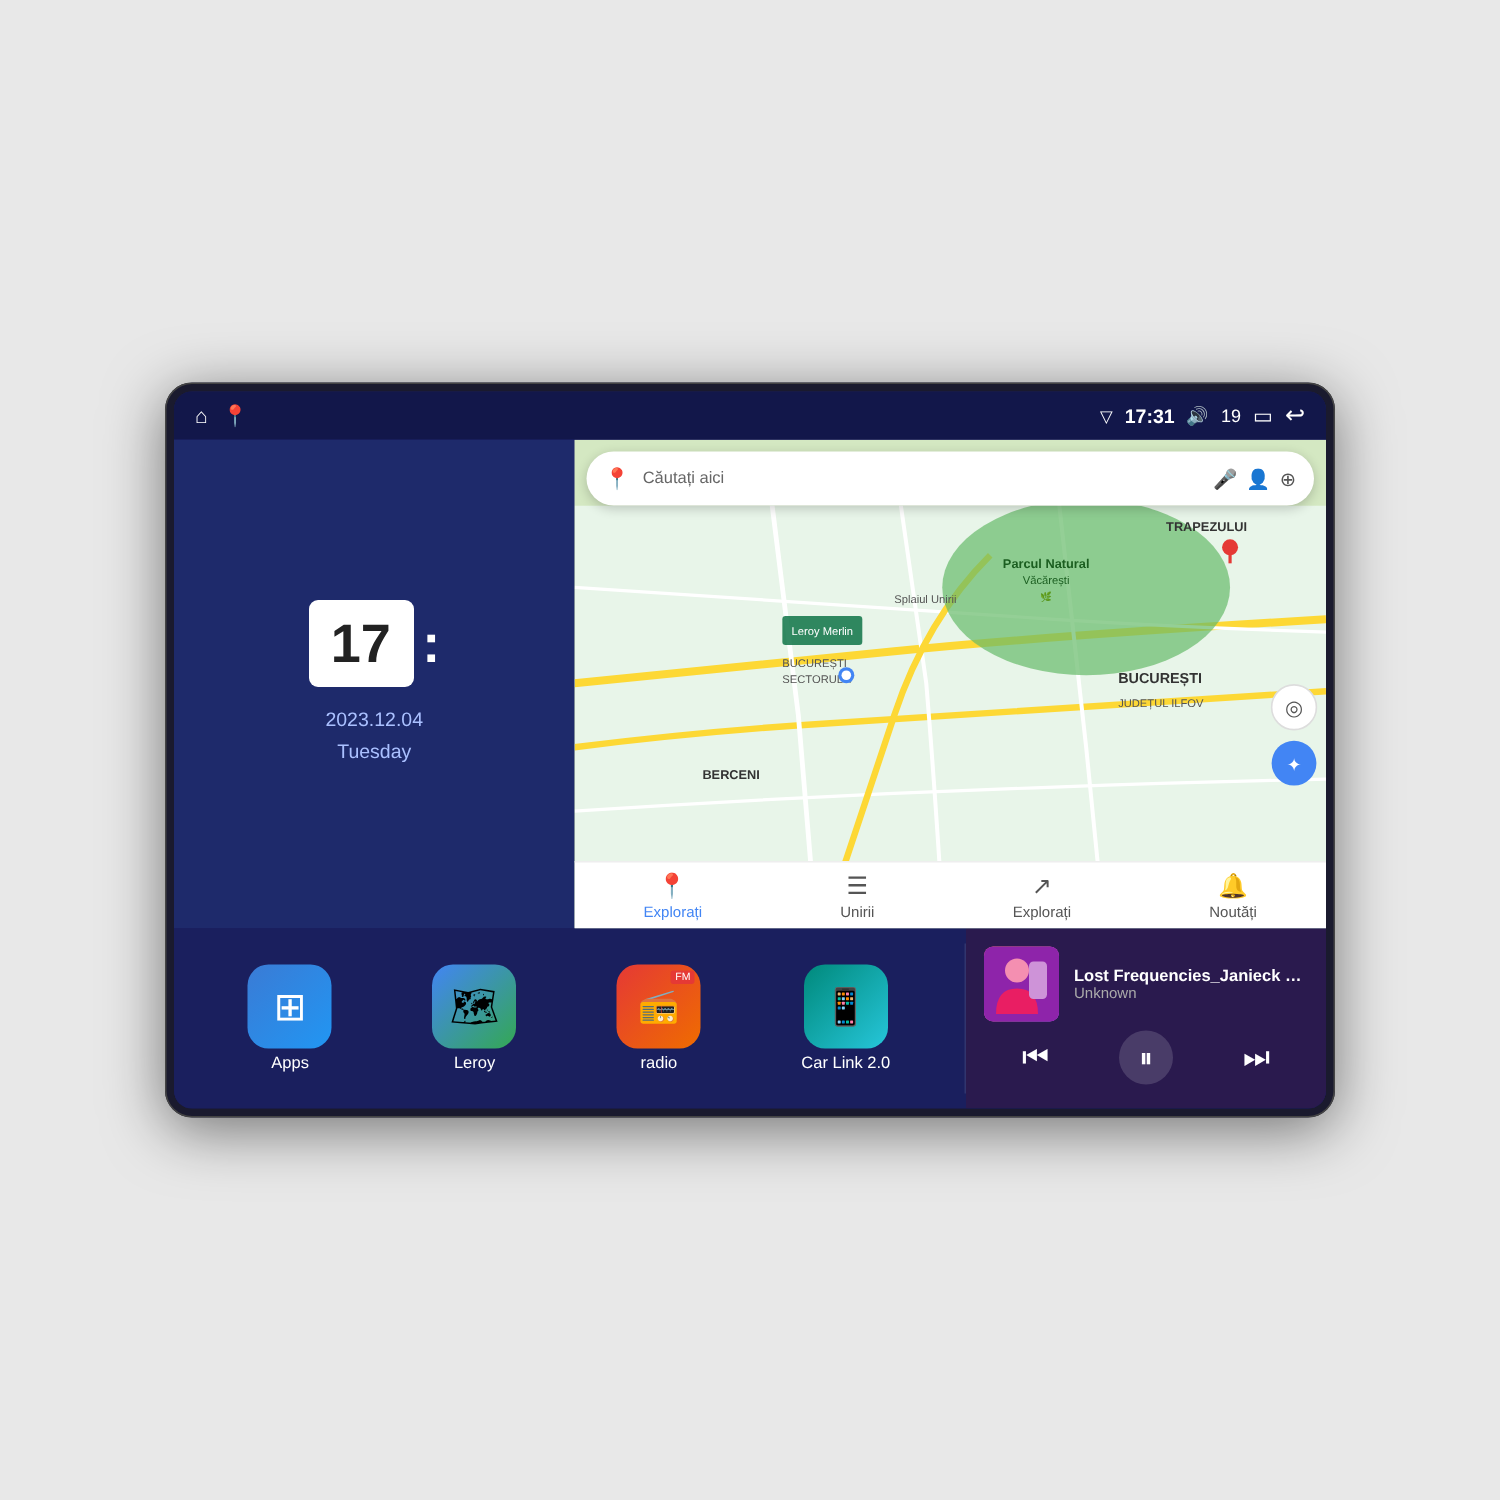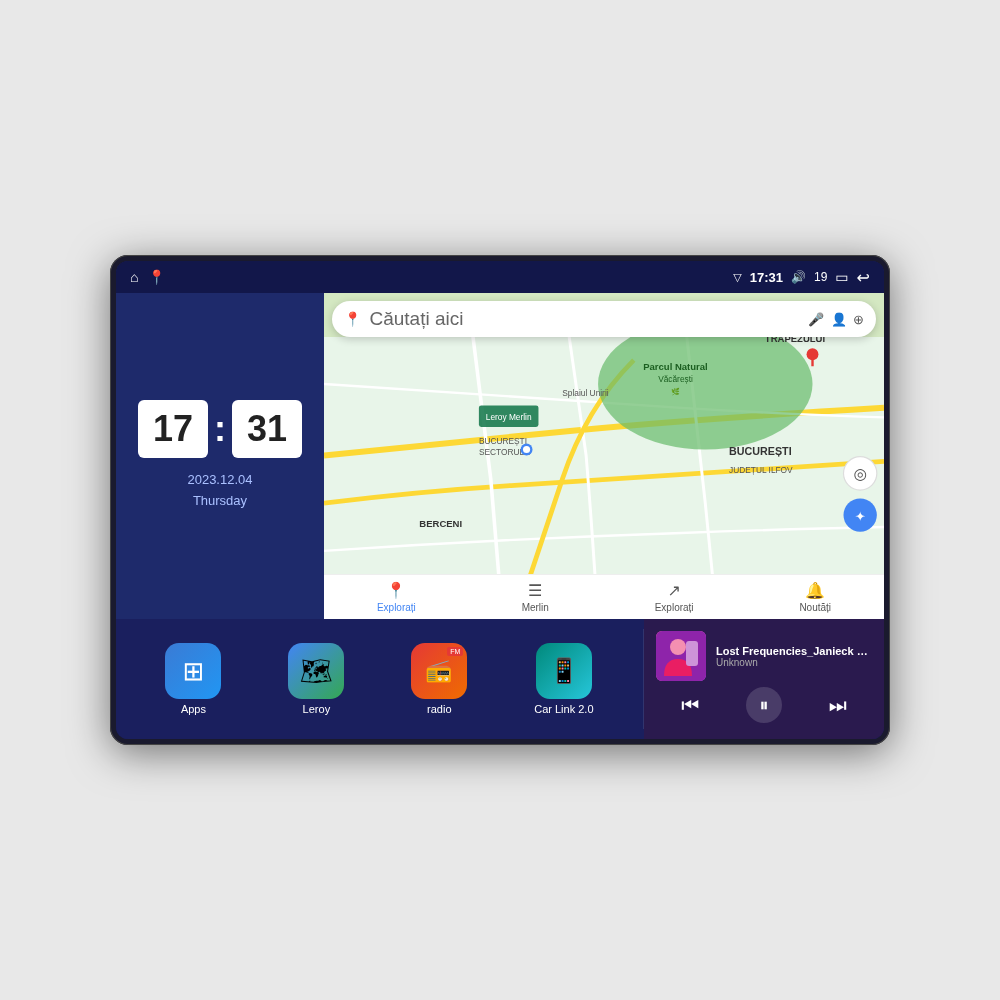--- a/index.html
+++ b/index.html
@@ -78,21 +78,21 @@
 
     
     .top-section {
       display: flex;
       flex: 1;
       overflow: hidden;
     }
 
     
     .clock-widget {
-      width: 208px;
+      width: 267px;
       flex-shrink: 0;
       background: #1e2a6b;
       display: flex;
       flex-direction: column;
       align-items: center;
       justify-content: center;
       padding: 20px;
       gap: 12px;
     }
 
@@ -152,21 +152,21 @@
       z-index: 10;
     }
 
     .map-search-icon {
       font-size: 14px;
       color: #4285f4;
     }
 
     .map-search-text {
       flex: 1;
-      font-size: 19px;
+      font-size: 11px;
       color: #666;
     }
 
     .map-search-actions {
       display: flex;
       gap: 6px;
       align-items: center;
     }
 
     .map-body {
@@ -357,25 +357,24 @@
     </div>
 
     <div class="main-content">
 
       <div class="top-section">
 
         <div class="clock-widget">
           <div class="clock-display">
             <div class="clock-block">17</div>
             <span class="clock-colon">:</span>
-            <div class="clock-block">31</div>
           </div>
           <div class="clock-date">
             <span>2023.12.04</span><br>
-            <span>Thursday</span>
+            <span>Tuesday</span>
           </div>
         </div>
 
         <div class="map-section">
 
           <div class="map-search-bar">
             <span class="map-search-icon">📍</span>
             <span class="map-search-text">Căutați aici</span>
             <div class="map-search-actions">
               <span style="font-size:13px; color:#555;">🎤</span>
@@ -434,21 +433,21 @@
             </svg>
           </div>
 
           <div class="map-bottom-bar">
             <div class="map-nav-item active">
               <span class="map-nav-icon">📍</span>
               <span>Explorați</span>
             </div>
             <div class="map-nav-item">
               <span class="map-nav-icon">☰</span>
-              <span>Merlin</span>
+              <span>Unirii</span>
             </div>
             <div class="map-nav-item">
               <span class="map-nav-icon">↗</span>
               <span>Explorați</span>
             </div>
             <div class="map-nav-item">
               <span class="map-nav-icon">🔔</span>
               <span>Noutăți</span>
             </div>
           </div>

